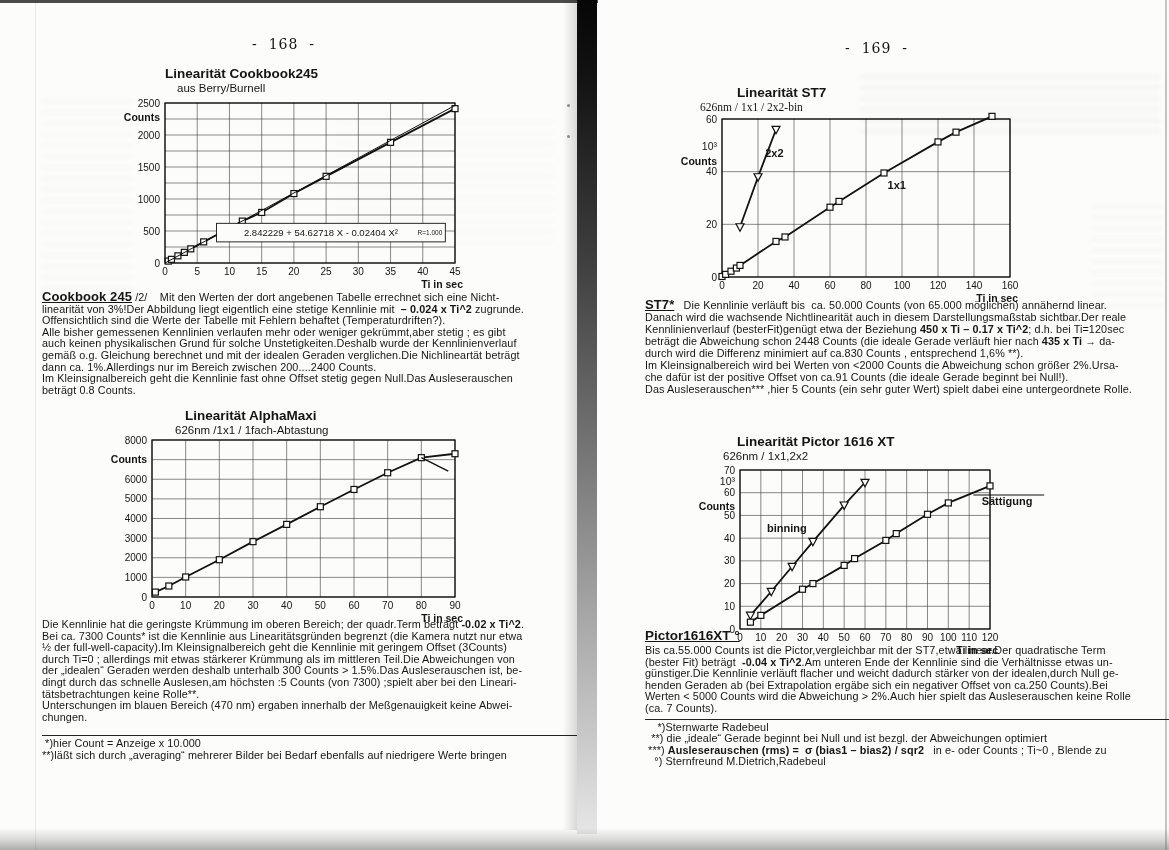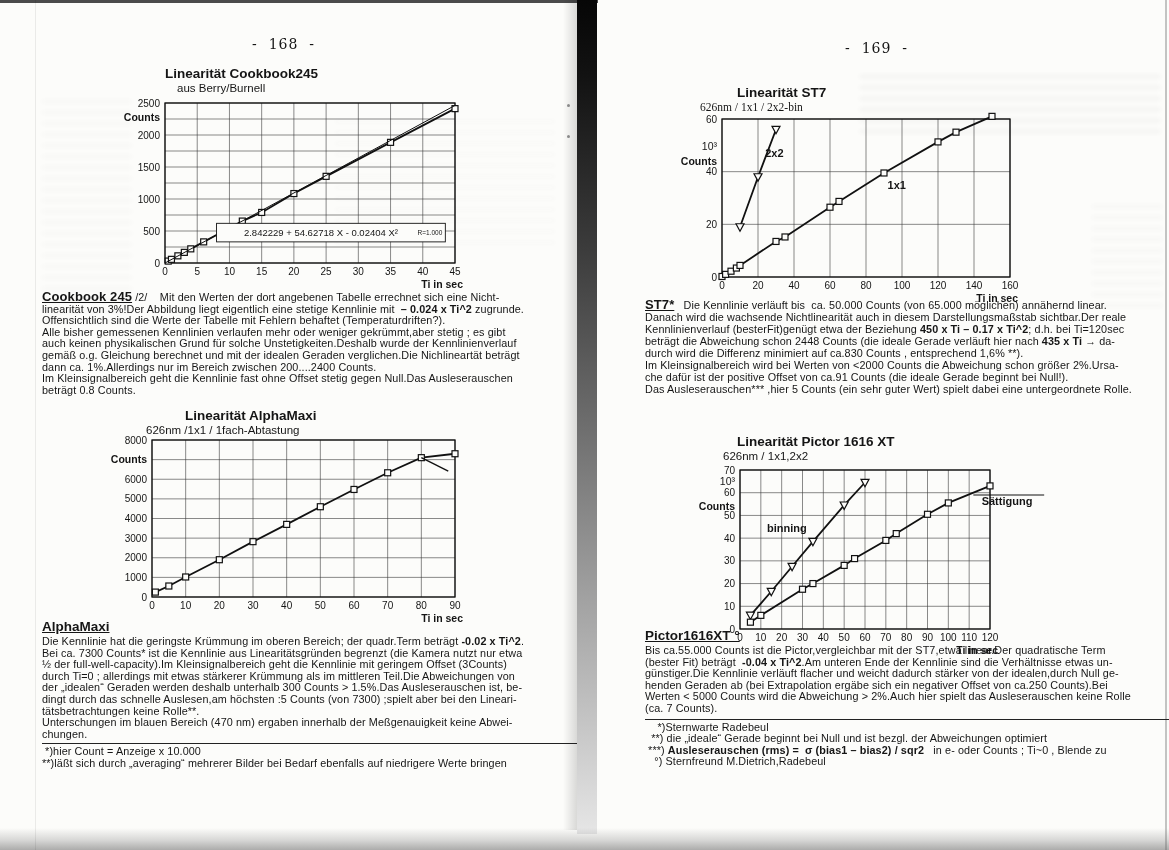--- a/index.html
+++ b/index.html
@@ -20,21 +20,21 @@
   .speck{width:3px;height:3px;background:#8a8a8a;border-radius:50%;}
   .ghost{background:repeating-linear-gradient(to bottom,rgba(90,90,90,.55) 0px,rgba(90,90,90,.55) 3px,rgba(0,0,0,0) 3px,rgba(0,0,0,0) 11px);
      filter:blur(2px);}
   
   .page-number{font-family:"DejaVu Serif",serif;font-size:14px;letter-spacing:1px;white-space:pre;}
   
   .textblock{font-size:10.8px;line-height:11.6px;white-space:pre;letter-spacing:.1px;}
   .seg-b{font-weight:bold;}
   .seg-h{font-weight:bold;text-decoration:underline;font-size:13px;}
   .block-heading{font-weight:bold;text-decoration:underline;font-size:13.5px;margin-bottom:2px;white-space:pre;}
-  .footnotes{border-top:1px solid #222;margin-top:3px;padding-top:2px;}
+  .footnotes{border-top:1px solid #222;margin-top:12px;padding-top:2px;}
   
   .chart{position:absolute;}
   .chart-title{position:absolute;top:0;font-weight:bold;font-size:13.5px;white-space:pre;}
   .chart-sub{position:absolute;top:16px;font-size:11.5px;white-space:pre;}
   svg{position:absolute;left:0;overflow:visible;}
   svg text{font-family:"Liberation Sans",sans-serif;fill:#151515;}
 </style>
 </head>
 <body>
 
@@ -123,21 +123,21 @@
 Offensichtlich sind die Werte der Tabelle mit Fehlern behaftet (Temperaturdriften?).
 Alle bisher gemessenen Kennlinien verlaufen mehr oder weniger gekrümmt,aber stetig ; es gibt
 auch keinen physikalischen Grund für solche Unstetigkeiten.Deshalb wurde der Kennlinienverlauf
 gemäß o.g. Gleichung berechnet und mit der idealen Geraden verglichen.Die Nichlineartät beträgt
 dann ca. 1%.Allerdings nur im Bereich zwischen 200....2400 Counts.
 Im Kleinsignalbereich geht die Kennlinie fast ohne Offset stetig gegen Null.Das Ausleserauschen
 beträgt 0.8 Counts.</span></div>
 
 <div class="chart" style="left: 100px; top: 408px; width: 400px; height: 220px;">
     <div class="chart-title" style="left: 85px;">Linearität AlphaMaxi</div>
-    <div class="chart-sub" style="left: 46px;">626nm /1x1 / 1fach-Abtastung</div>
+    <div class="chart-sub" style="left: 75px;">626nm /1x1 / 1fach-Abtastung</div>
     <svg width="400" height="194" style="top: 26px;">
       <line x1="52" y1="6" x2="52" y2="163" stroke="#3a3a3a" stroke-width="0.6"></line>
       <line x1="85.66666666666666" y1="6" x2="85.66666666666666" y2="163" stroke="#3a3a3a" stroke-width="0.6"></line>
       <line x1="119.33333333333333" y1="6" x2="119.33333333333333" y2="163" stroke="#3a3a3a" stroke-width="0.6"></line>
       <line x1="153" y1="6" x2="153" y2="163" stroke="#3a3a3a" stroke-width="0.6"></line>
       <line x1="186.66666666666666" y1="6" x2="186.66666666666666" y2="163" stroke="#3a3a3a" stroke-width="0.6"></line>
       <line x1="220.33333333333334" y1="6" x2="220.33333333333334" y2="163" stroke="#3a3a3a" stroke-width="0.6"></line>
       <line x1="254" y1="6" x2="254" y2="163" stroke="#3a3a3a" stroke-width="0.6"></line>
       <line x1="287.66666666666663" y1="6" x2="287.66666666666663" y2="163" stroke="#3a3a3a" stroke-width="0.6"></line>
       <line x1="321.3333333333333" y1="6" x2="321.3333333333333" y2="163" stroke="#3a3a3a" stroke-width="0.6"></line>
@@ -182,21 +182,20 @@
       <rect x="217.33333333333334" y="69.72500000000001" width="6" height="6" fill="#fcfcfa" stroke="#111" stroke-width="1.2"></rect>
       <rect x="251" y="52.455" width="6" height="6" fill="#fcfcfa" stroke="#111" stroke-width="1.2"></rect>
       <rect x="284.66666666666663" y="35.77374999999999" width="6" height="6" fill="#fcfcfa" stroke="#111" stroke-width="1.2"></rect>
       <rect x="318.3333333333333" y="20.662499999999994" width="6" height="6" fill="#fcfcfa" stroke="#111" stroke-width="1.2"></rect>
       <rect x="352" y="16.73750000000001" width="6" height="6" fill="#fcfcfa" stroke="#111" stroke-width="1.2"></rect>
       <polyline points="321.3333333333333,23.662499999999994 348.26666666666665,37.00750000000001" fill="none" stroke="#111" stroke-width="1.4"></polyline>
     </svg>
   </div>
 
 <div class="abs" style="left:42px;top:619px;width:535px;">
-  <div class="block-heading">AlphaMaxi</div>
   <div class="textblock"><span class="">Die Kennlinie hat die geringste Krümmung im oberen Bereich; der quadr.Term beträgt </span><span class="seg-b ">-0.02 x Ti^2</span><span class="">.
 Bei ca. 7300 Counts* ist die Kennlinie aus Linearitätsgründen begrenzt (die Kamera nutzt nur etwa
 ½ der full-well-capacity).Im Kleinsignalbereich geht die Kennlinie mit geringem Offset (3Counts)
 durch Ti=0 ; allerdings mit etwas stärkerer Krümmung als im mittleren Teil.Die Abweichungen von
 der „idealen“ Geraden werden deshalb unterhalb 300 Counts &gt; 1.5%.Das Ausleserauschen ist, be-
 dingt durch das schnelle Auslesen,am höchsten :5 Counts (von 7300) ;spielt aber bei den Lineari-
 tätsbetrachtungen keine Rolle**.
 Unterschungen im blauen Bereich (470 nm) ergaben innerhalb der Meßgenauigkeit keine Abwei-
 chungen.</span></div>
   <div class="textblock footnotes"> *)hier Count = Anzeige x 10.000

